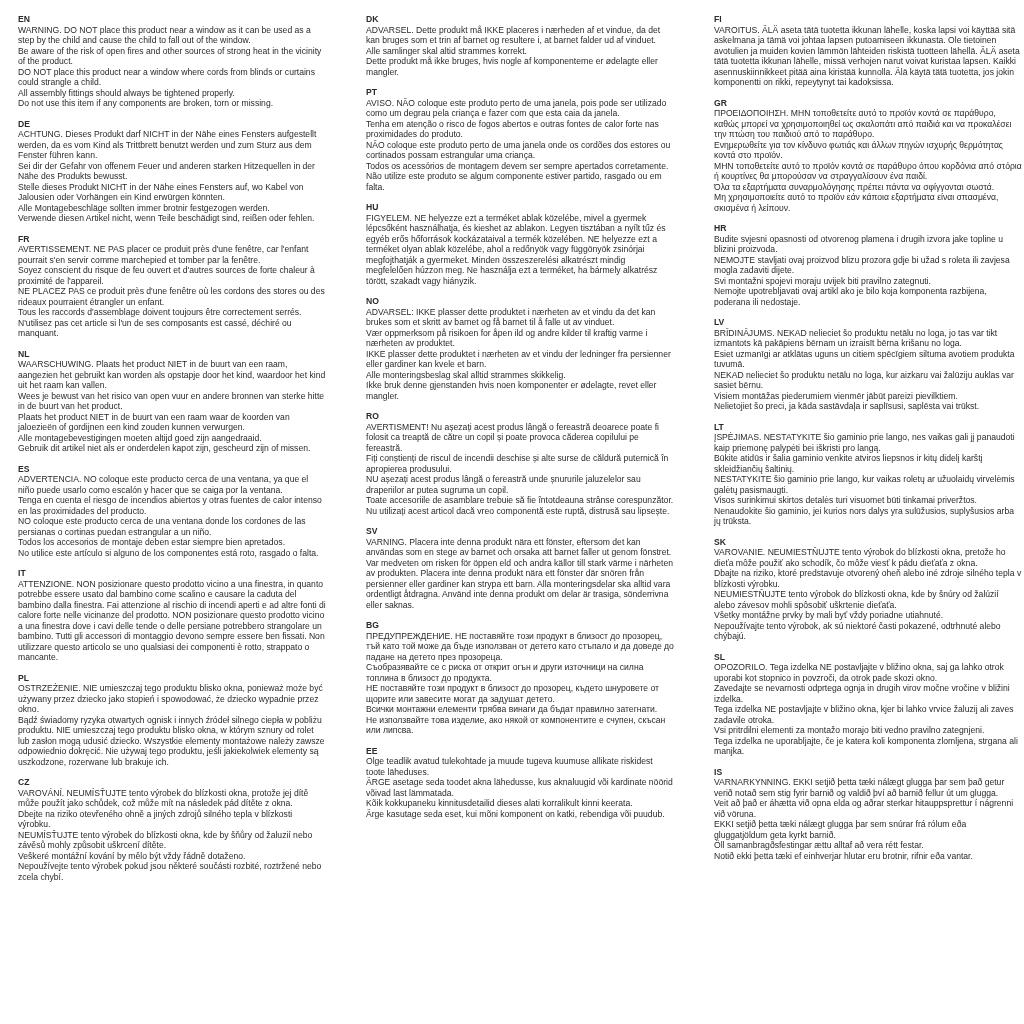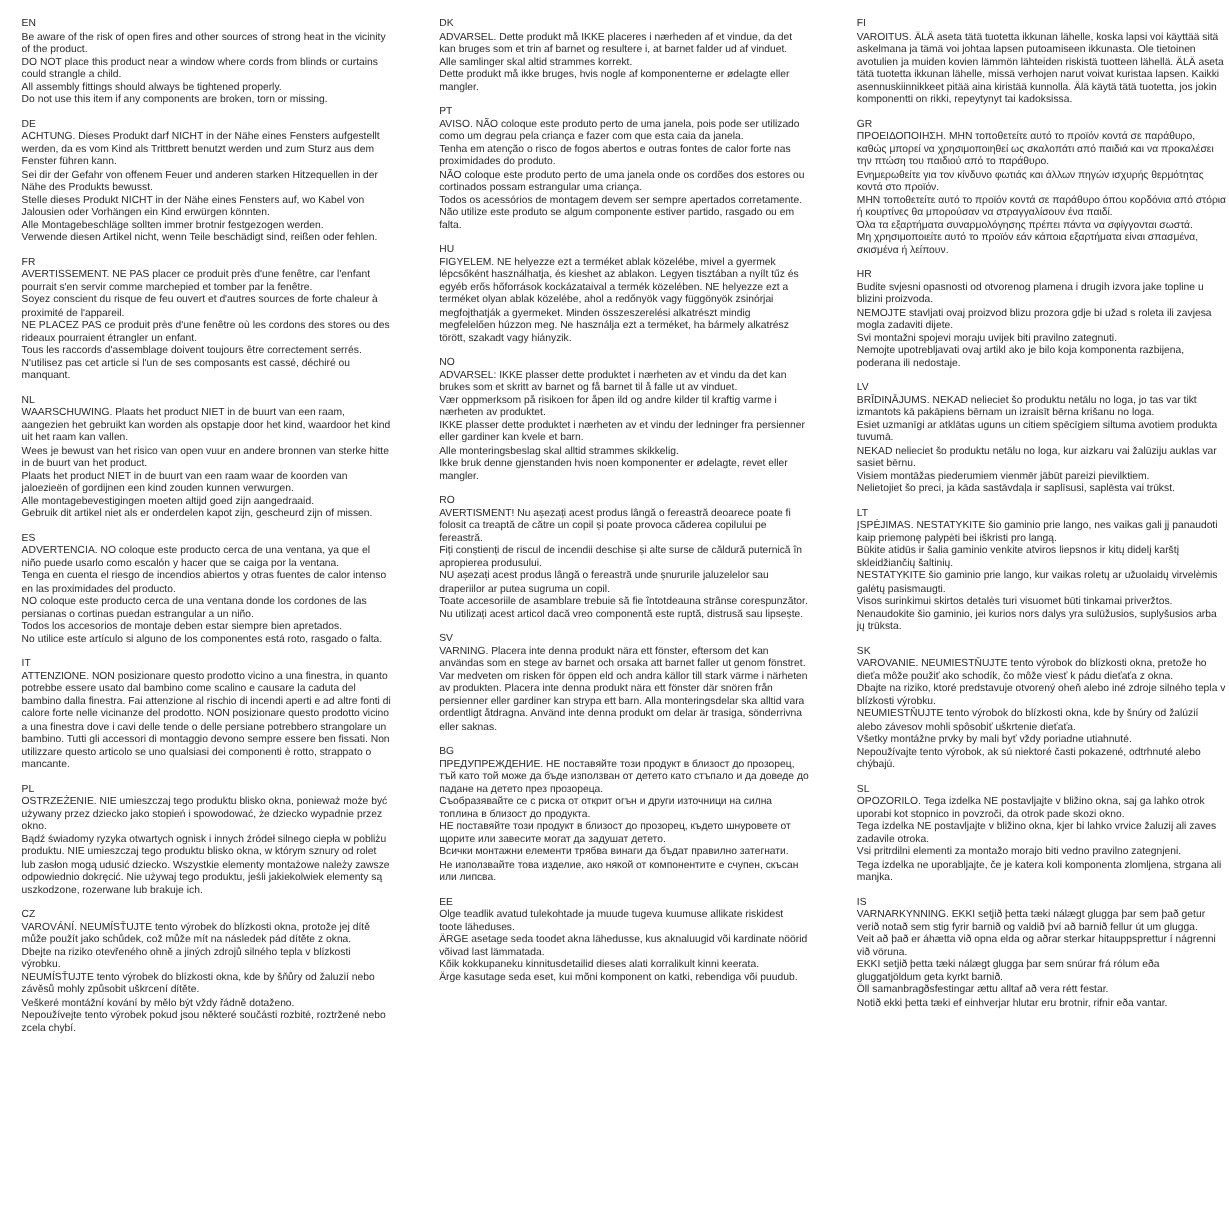--- a/index.html
+++ b/index.html
@@ -21,38 +21,39 @@
     gap: 40px;
   }
   .col {
     flex: 0 0 308px;
     width: 308px;
   }
   .section {
     margin-bottom: 10px;
   }
   .lang-code {
-    font-weight: normal;
+    font-weight: bold;
     font-size: 8.6px;
     line-height: 10.5px;
   }
   .warning-text {
     margin: 0;
     font-size: 8.6px;
     line-height: 10.5px;
     text-align: left;
   }
 </style>
 </head>
 <body>
 
 <div class="page">
   <div class="col">
       <div class="section">
         <div class="lang-code">EN</div>
+        <p class="warning-text">WARNING. DO NOT place this product near a window as it can be used as a step by the child and cause the child to fall out of the window.</p>
         <p class="warning-text">Be aware of the risk of open fires and other sources of strong heat in the vicinity of the product.</p>
         <p class="warning-text">DO NOT place this product near a window where cords from blinds or curtains could strangle a child.</p>
         <p class="warning-text">All assembly fittings should always be tightened properly.</p>
         <p class="warning-text">Do not use this item if any components are broken, torn or missing.</p>
       </div>
       <div class="section">
         <div class="lang-code">DE</div>
         <p class="warning-text">ACHTUNG. Dieses Produkt darf NICHT in der Nähe eines Fensters aufgestellt werden, da es vom Kind als Trittbrett benutzt werden und zum Sturz aus dem Fenster führen kann.</p>
         <p class="warning-text">Sei dir der Gefahr von offenem Feuer und anderen starken Hitzequellen in der Nähe des Produkts bewusst.</p>
         <p class="warning-text">Stelle dieses Produkt NICHT in der Nähe eines Fensters auf, wo Kabel von Jalousien oder Vorhängen ein Kind erwürgen könnten.</p>
@@ -196,20 +197,21 @@
         <div class="lang-code">SK</div>
         <p class="warning-text">VAROVANIE. NEUMIESTŇUJTE tento výrobok do blízkosti okna, pretože ho dieťa môže použiť ako schodík, čo môže viesť k pádu dieťaťa z okna.</p>
         <p class="warning-text">Dbajte na riziko, ktoré predstavuje otvorený oheň alebo iné zdroje silného tepla v blízkosti výrobku.</p>
         <p class="warning-text">NEUMIESTŇUJTE tento výrobok do blízkosti okna, kde by šnúry od žalúzií alebo závesov mohli spôsobiť uškrtenie dieťaťa.</p>
         <p class="warning-text">Všetky montážne prvky by mali byť vždy poriadne utiahnuté.</p>
         <p class="warning-text">Nepoužívajte tento výrobok, ak sú niektoré časti pokazené, odtrhnuté alebo chýbajú.</p>
       </div>
       <div class="section">
         <div class="lang-code">SL</div>
         <p class="warning-text">OPOZORILO. Tega izdelka NE postavljajte v bližino okna, saj ga lahko otrok uporabi kot stopnico in povzroči, da otrok pade skozi okno.</p>
+        <p class="warning-text">Zavedajte se nevarnosti odprtega ognja in drugih virov močne vročine v bližini izdelka.</p>
         <p class="warning-text">Tega izdelka NE postavljajte v bližino okna, kjer bi lahko vrvice žaluzij ali zaves zadavile otroka.</p>
         <p class="warning-text">Vsi pritrdilni elementi za montažo morajo biti vedno pravilno zategnjeni.</p>
         <p class="warning-text">Tega izdelka ne uporabljajte, če je katera koli komponenta zlomljena, strgana ali manjka.</p>
       </div>
       <div class="section">
         <div class="lang-code">IS</div>
         <p class="warning-text">VARNARKYNNING. EKKI setjið þetta tæki nálægt glugga þar sem það getur verið notað sem stig fyrir barnið og valdið því að barnið fellur út um glugga.</p>
         <p class="warning-text">Veit að það er áhætta við opna elda og aðrar sterkar hitauppsprettur í nágrenni við vöruna.</p>
         <p class="warning-text">EKKI setjið þetta tæki nálægt glugga þar sem snúrar frá rólum eða gluggatjöldum geta kyrkt barnið.</p>
         <p class="warning-text">Öll samanbragðsfestingar ættu alltaf að vera rétt festar.</p>

